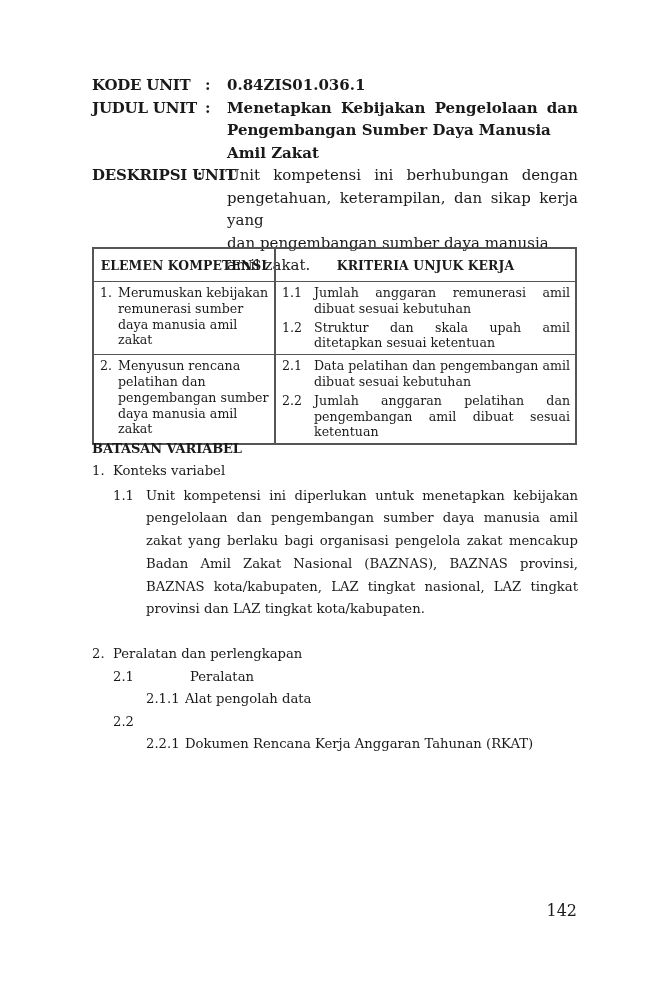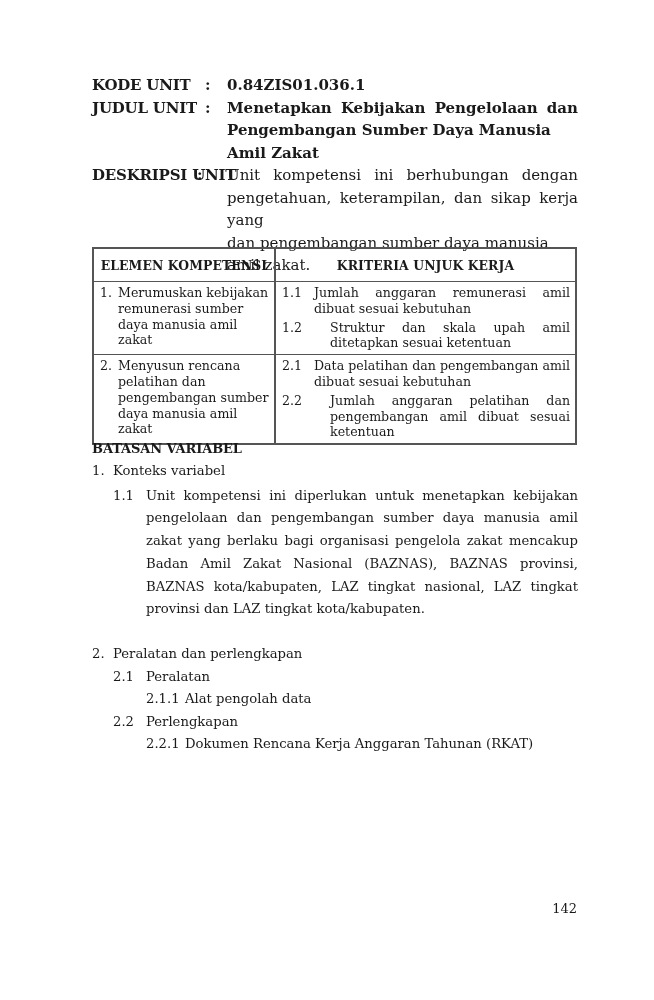--- a/index.html
+++ b/index.html
@@ -108,21 +108,21 @@
       flex: 1;
     }
     .kuk-table td.kuk-cell {
       padding: 3px 5px 3px 6px;
     }
     .kuk {
       display: flex;
       line-height: 15.8px;
       margin-bottom: 3px;
     }
-    .kuk:last-child { margin-bottom: 0; gap: 16px; }
+    .kuk:last-child { margin-bottom: 0; }
     .kuk-num {
       width: 32px;
       flex: none;
     }
     .kuk-text {
       flex: 1;
     }
 
     
     .batasan {
@@ -150,20 +150,21 @@
       display: flex;
       line-height: 22.5px;
       padding-left: 21px;
     }
     .lvl2-num {
       width: 33px;
       flex: none;
     }
     .lvl2-text {
       flex: 1;
+      margin-left: 44px;
     }
     .lvl2-para {
       flex: 1;
       line-height: 22.8px;
     }
     .lvl3 {
       display: flex;
       line-height: 22.5px;
       padding-left: 54px;
     }
@@ -173,21 +174,21 @@
     }
     .para-spacer { height: 22px; }
 
     
     .page-number {
       position: absolute;
       left: 545px;
       top: 901px;
       width: 32px;
       text-align: right;
-      font-size: 13px;
+      font-size: 16px;
     }
   </style>
 </head>
 <body>
 
 <div class="page">
 
   <div class="unit-block">
     <div class="unit-row">
       <div class="unit-label">KODE UNIT</div>
@@ -285,21 +286,20 @@
     <div class="lvl2">
       <span class="lvl2-num">2.1</span>
       <span class="lvl2-text">Peralatan</span>
     </div>
     <div class="lvl3">
       <span class="lvl3-num">2.1.1</span>
       <span>Alat pengolah data</span>
     </div>
     <div class="lvl2">
       <span class="lvl2-num">2.2</span>
-      <span class="lvl2-text">Perlengkapan</span>
     </div>
     <div class="lvl3">
       <span class="lvl3-num">2.2.1</span>
       <span>Dokumen Rencana Kerja Anggaran Tahunan (RKAT)</span>
     </div>
   </div>
 
   <div class="page-number">142</div>
 </div>
 

